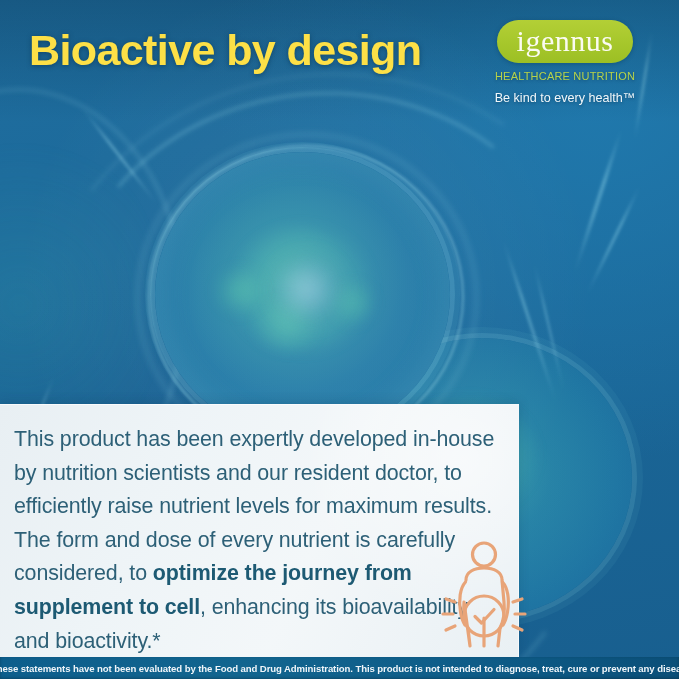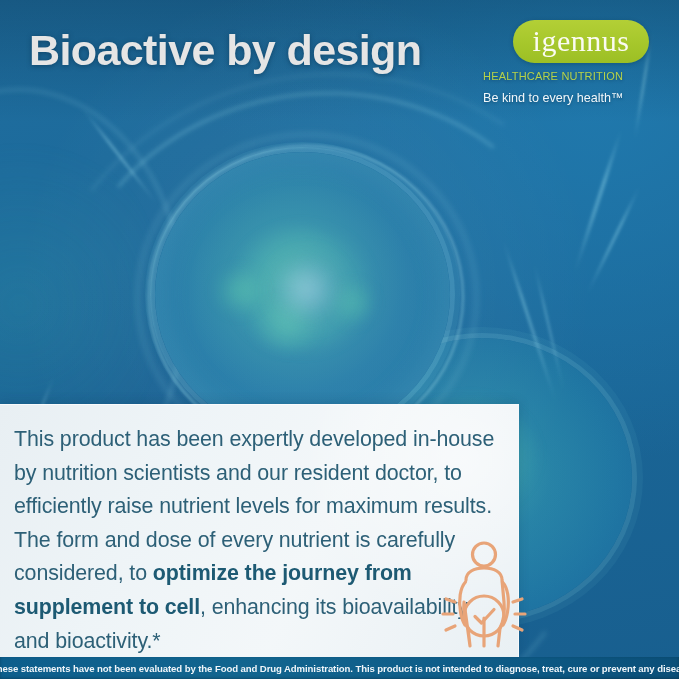--- a/index.html
+++ b/index.html
@@ -149,33 +149,34 @@
   .wisp.w6 { left: 118px; top: 96px;  width: 3px; height: 120px; transform: rotate(-38deg); }
   .wisp.w7 { left: 30px;  top: 372px; width: 3px; height: 120px; transform: rotate(22deg); }
 
   
   .headline {
     position: absolute;
     left: 29px;
     top: 26px;
     font-size: 43px;
     font-weight: bold;
-    color: #e5e5e5;
+    color: #fde047;
     letter-spacing: -0.6px;
     line-height: 1.15;
     text-shadow: 0 1px 5px rgba(5,45,75,0.55);
     white-space: nowrap;
   }
 
   
   .brand {
     position: absolute;
-    right: 0;
+    right: 16px;
     top: 20px;
     width: 196px;
+    text-align: center;
   }
   .brand-pill {
     width: 136px;
     height: 43px;
     margin: 0 auto;
     border-radius: 22px;
     background: linear-gradient(to bottom, #b3cf36 0%, #a6c72b 55%, #9cbf24 100%);
     display: flex;
     align-items: center;
     justify-content: center;

